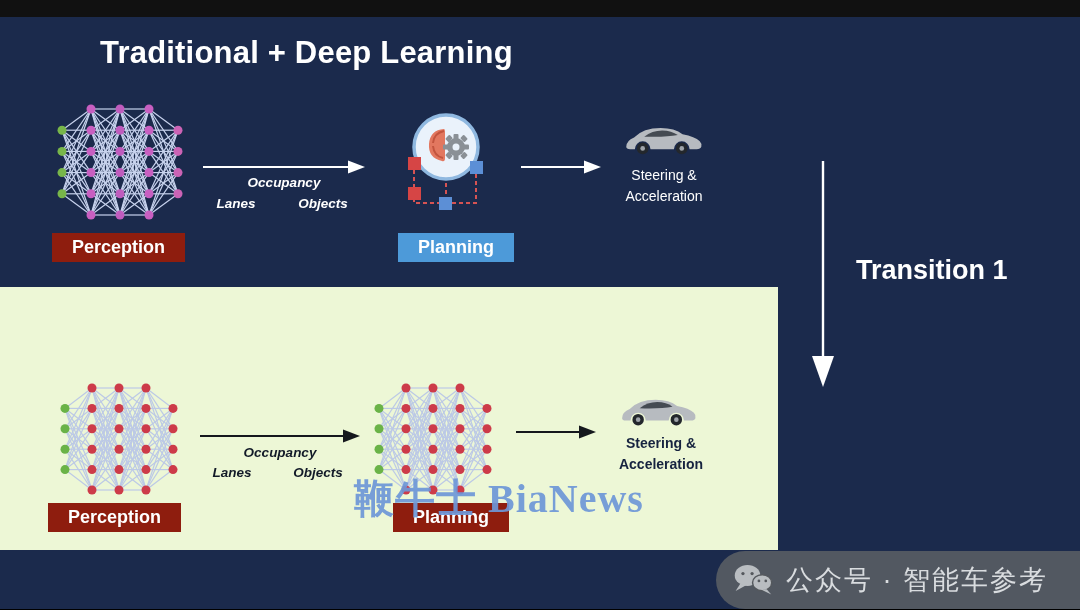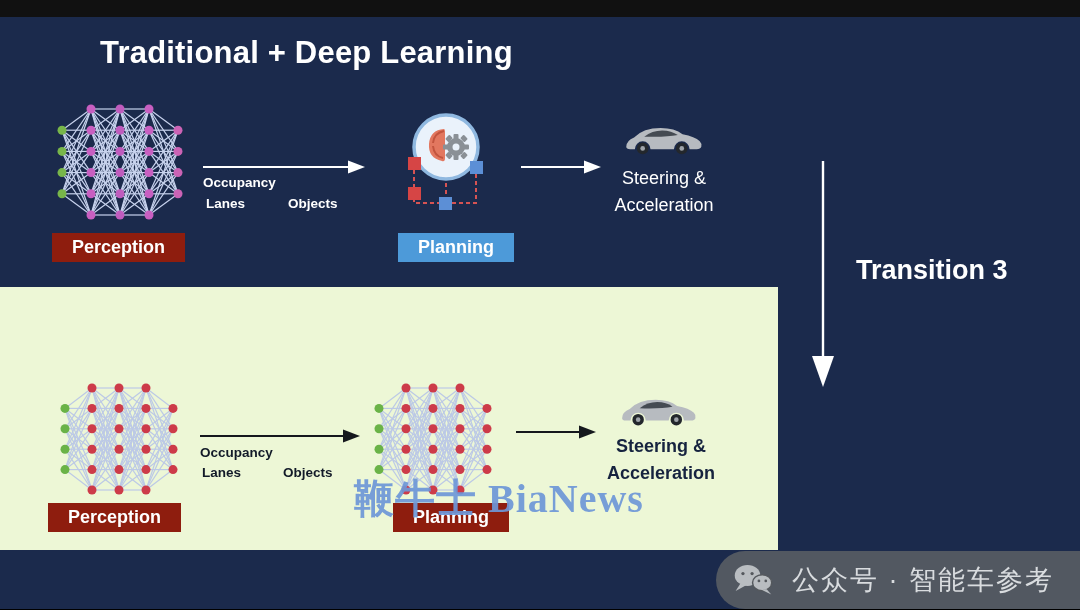--- a/index.html
+++ b/index.html
@@ -12,37 +12,37 @@
   .sec-title.light{color:#ffffff}
   .sec-title.dark{color:var(--title-navy,#1e2c4e)}
 
   .panel-green{position:absolute;left:0;top:270px;width:778px;height:263px;
                background:var(--panel-green,#edf7d6)}
 
   .tag{position:absolute;font-weight:700;color:#fff;font-size:18px;padding:3px 20px;line-height:1.25}
   .tag.red{background:var(--brick-red,#8e1d0e)}
   .tag.blue{background:var(--label-blue,#4d9ad9)}
 
-  .flowword{position:absolute;font-weight:700;font-size:13.5px;}
+  .flowword{position:absolute;font-style:italic;font-weight:700;font-size:13.5px;text-align:center}
   .flowword.light{color:#ffffff}
   .flowword.dark{color:#121a28}
 
-  .outtext{position:absolute;text-align:center;font-size:18px;line-height:1.5;font-weight:500}
+  .outtext{position:absolute;text-align:center;font-size:14px;line-height:1.5;font-weight:500}
   .outtext.light{color:#ffffff}
   .outtext.dark{color:#16233f;font-weight:600}
 
   .transition-label{position:absolute;left:856px;top:238px;color:#fff;font-weight:700;font-size:27px}
 
   .watermark{position:absolute;left:354px;top:454px;z-index:6;
              font-family:Liberation Serif, serif;font-size:40px;font-weight:600;
              color:var(--watermark-blue,#6e97d8);opacity:.92;letter-spacing:1px;white-space:nowrap}
 
   .footer-badge{position:absolute;right:0;top:534px;width:364px;height:58px;z-index:7;
                 background:#5c6065d9;border-radius:29px 0 0 29px;
-                display:flex;align-items:center;gap:18px;padding-left:16px}
+                display:flex;align-items:center;gap:12px;padding-left:16px}
   .footer-badge span{font-size:27px;color:var(--footer-text,#d9dcdf);letter-spacing:2px;font-weight:500}
 
   .bottom-bar{position:absolute;left:0;bottom:0;width:100%;height:18px;background:#000;z-index:8}
   svg{display:block}
 </style>
 </head>
 <body>
 
 <div class="canvas">
 
@@ -252,21 +252,21 @@
 
   <div class="outtext light" style="left:593px;top:148px;width:142px">
     <div>Steering &amp;</div>
     <div>Acceleration</div>
   </div>
 
   <svg class="abs" style="left:806px;top:142px" width="34" height="230">
     <line x1="17" y1="2" x2="17" y2="198" stroke="#ffffff" stroke-width="2.4"></line>
     <polygon points="17,228 6,197 28,197" fill="#ffffff"></polygon>
   </svg>
-  <div class="transition-label">Transition 3</div>
+  <div class="transition-label">Transition 1</div>
 
   <div class="panel-green"></div>
 
 
   <svg id="nn-b1" class="abs" style="left:58px;top:364px" width="122" height="116">
       <line x1="7" y1="27.400000000000002" x2="34" y2="7" stroke="#bcc9e6" stroke-width="1.2"></line>
       <line x1="7" y1="27.400000000000002" x2="34" y2="27.4" stroke="#bcc9e6" stroke-width="1.2"></line>
       <line x1="7" y1="27.400000000000002" x2="34" y2="47.8" stroke="#bcc9e6" stroke-width="1.2"></line>
       <line x1="7" y1="27.400000000000002" x2="34" y2="68.19999999999999" stroke="#bcc9e6" stroke-width="1.2"></line>
       <line x1="7" y1="27.400000000000002" x2="34" y2="88.6" stroke="#bcc9e6" stroke-width="1.2"></line>

